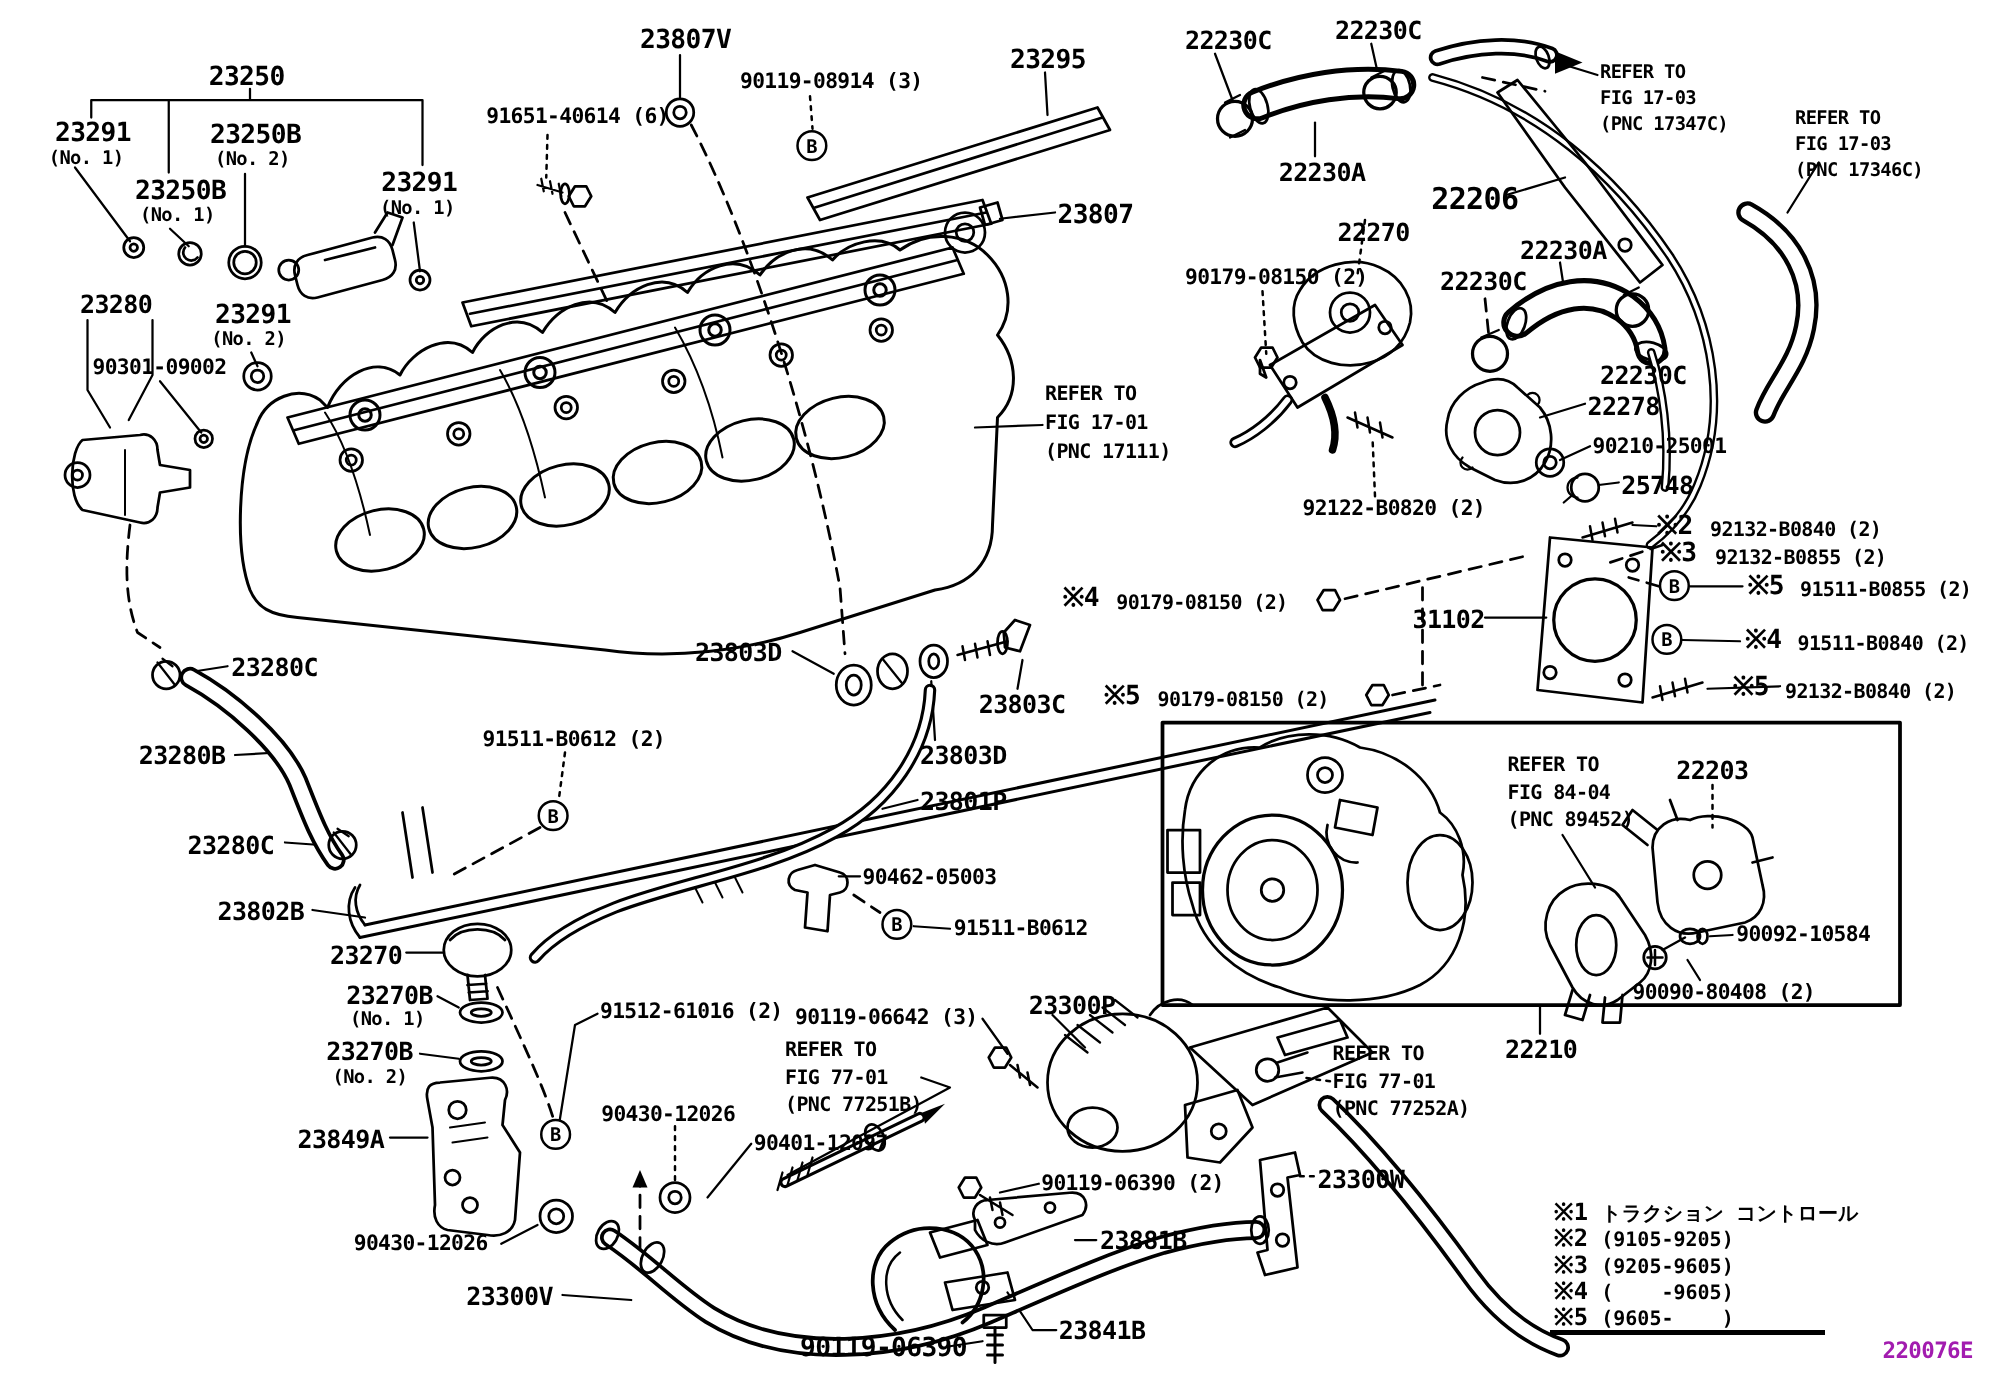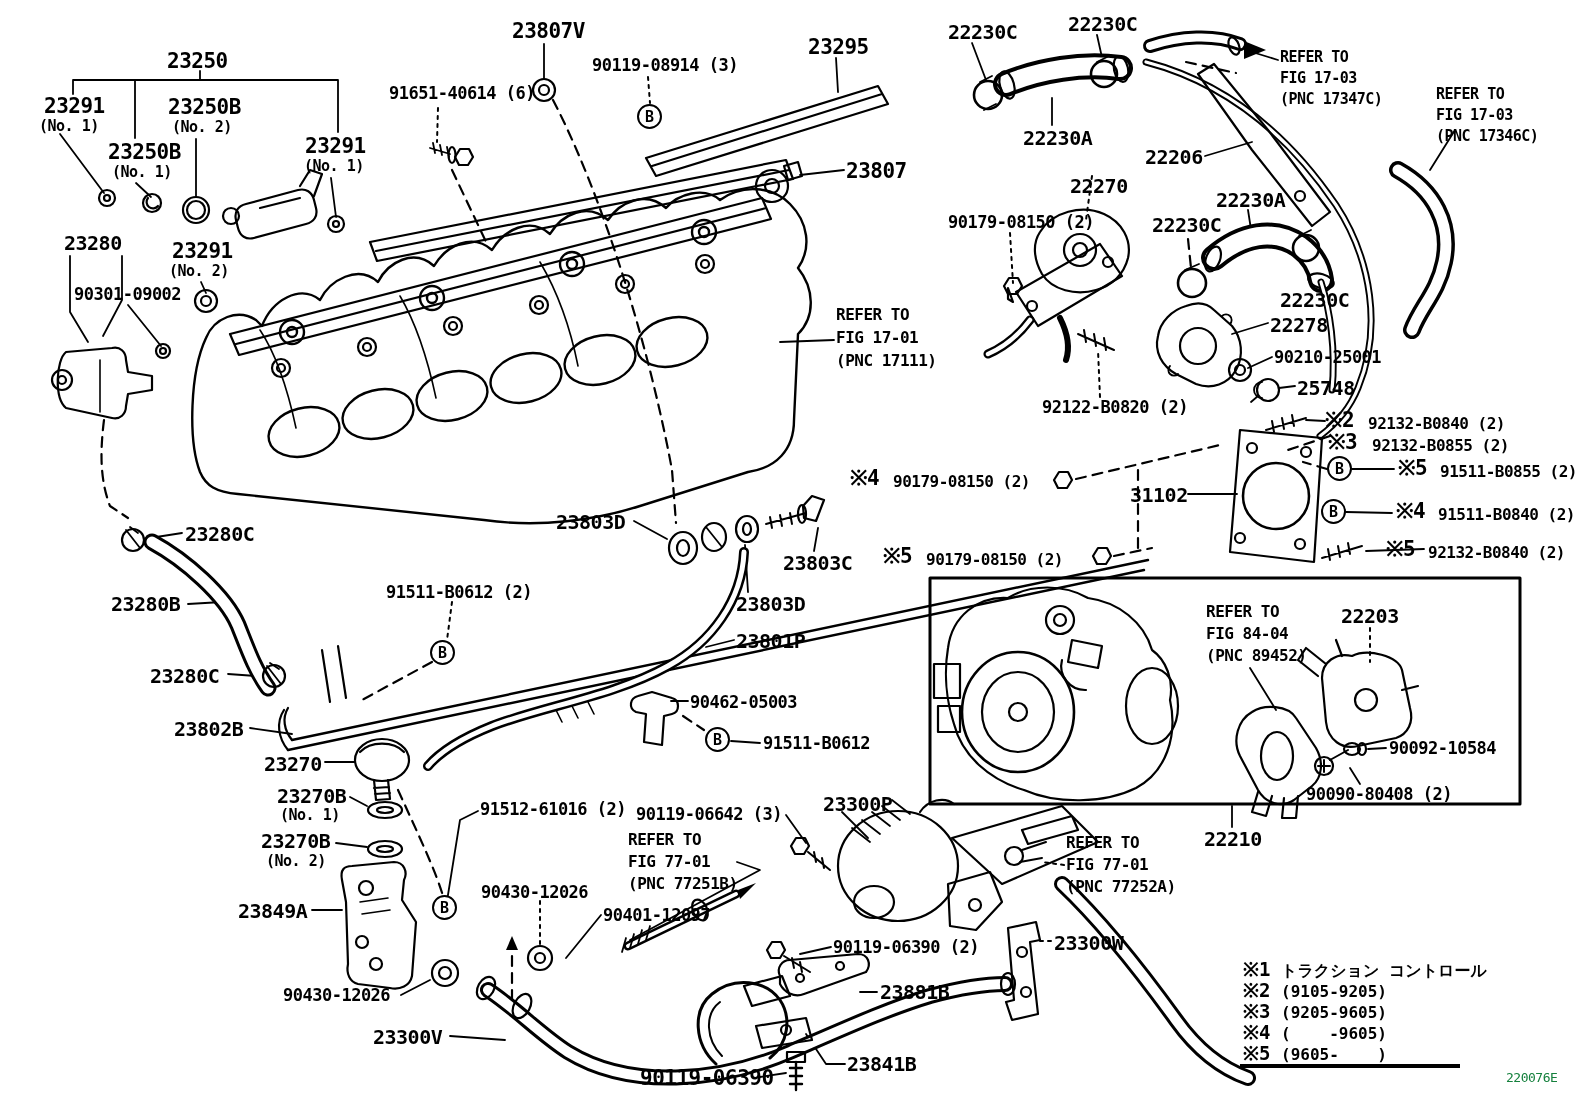--- a/index.html
+++ b/index.html
@@ -8,21 +8,21 @@
   #art{position:absolute;left:0;top:0;}
   .lbl{position:absolute;font-weight:bold;color:#000;white-space:pre;letter-spacing:-0.5px;line-height:1.1;}
   .marker-b{position:absolute;width:25px;height:25px;border:2.5px solid #000;border-radius:50%;
             box-sizing:border-box;display:flex;align-items:center;justify-content:center;
             font-weight:bold;font-size:15px;color:#000;background:#fff;}
   #legend{position:absolute;left:1243px;top:956px;}
   .legend-row{display:flex;align-items:baseline;height:21px;}
   .legend-mark{font-weight:bold;font-size:19px;width:38px;color:#000;}
   .legend-text{font-weight:bold;font-size:16px;white-space:pre;color:#000;}
   .legend-underline{position:absolute;left:1240px;top:1064px;width:220px;height:4px;background:#000;}
-  .fig-code{position:absolute;left:1506px;top:1070px;font-weight:normal;font-size:13px;color:#15803d;letter-spacing:-0.5px;}
+  .fig-code{position:absolute;left:1506px;top:1070px;font-weight:bold;font-size:18px;color:#a21caf;letter-spacing:-0.5px;}
 </style>
 </head>
 <body>
 
 <div id="stage">
 
   <svg id="art" width="1592" height="1099" viewBox="0 0 1592 1099">
     <g fill="none" stroke="#000" stroke-width="2.2" stroke-linecap="round" stroke-linejoin="round">
 
       <g stroke-width="1.8">
@@ -422,21 +422,21 @@
       <div class="lbl" style="left: 846px; top: 160px; font-size: 21px;">23807</div>
       <div class="lbl" style="left: 836px; top: 303px; font-size: 16px; line-height: 23px;">REFER TO
 FIG 17-01
 (PNC 17111)</div>
       <div class="lbl" style="left: 948px; top: 21px; font-size: 20px;">22230C</div>
       <div class="lbl" style="left: 1068px; top: 13px; font-size: 20px;">22230C</div>
       <div class="lbl" style="left: 1023px; top: 127px; font-size: 20px;">22230A</div>
       <div class="lbl" style="left: 1280px; top: 47px; font-size: 15px; line-height: 21px;">REFER TO
 FIG 17-03
 (PNC 17347C)</div>
-      <div class="lbl" style="left: 1145px; top: 146px; font-size: 20px;">22206</div>
+      <div class="lbl" style="left: 1145px; top: 146px; font-size: 24px;">22206</div>
       <div class="lbl" style="left: 1436px; top: 84px; font-size: 15px; line-height: 21px;">REFER TO
 FIG 17-03
 (PNC 17346C)</div>
       <div class="lbl" style="left: 1070px; top: 175px; font-size: 20px;">22270</div>
       <div class="lbl" style="left: 948px; top: 213px; font-size: 17px;">90179-08150 (2)</div>
       <div class="lbl" style="left: 1216px; top: 189px; font-size: 20px;">22230A</div>
       <div class="lbl" style="left: 1152px; top: 214px; font-size: 20px;">22230C</div>
       <div class="lbl" style="left: 1280px; top: 289px; font-size: 20px;">22230C</div>
       <div class="lbl" style="left: 1270px; top: 314px; font-size: 20px;">22278</div>
       <div class="lbl" style="left: 1274px; top: 348px; font-size: 17px;">90210-25001</div>

